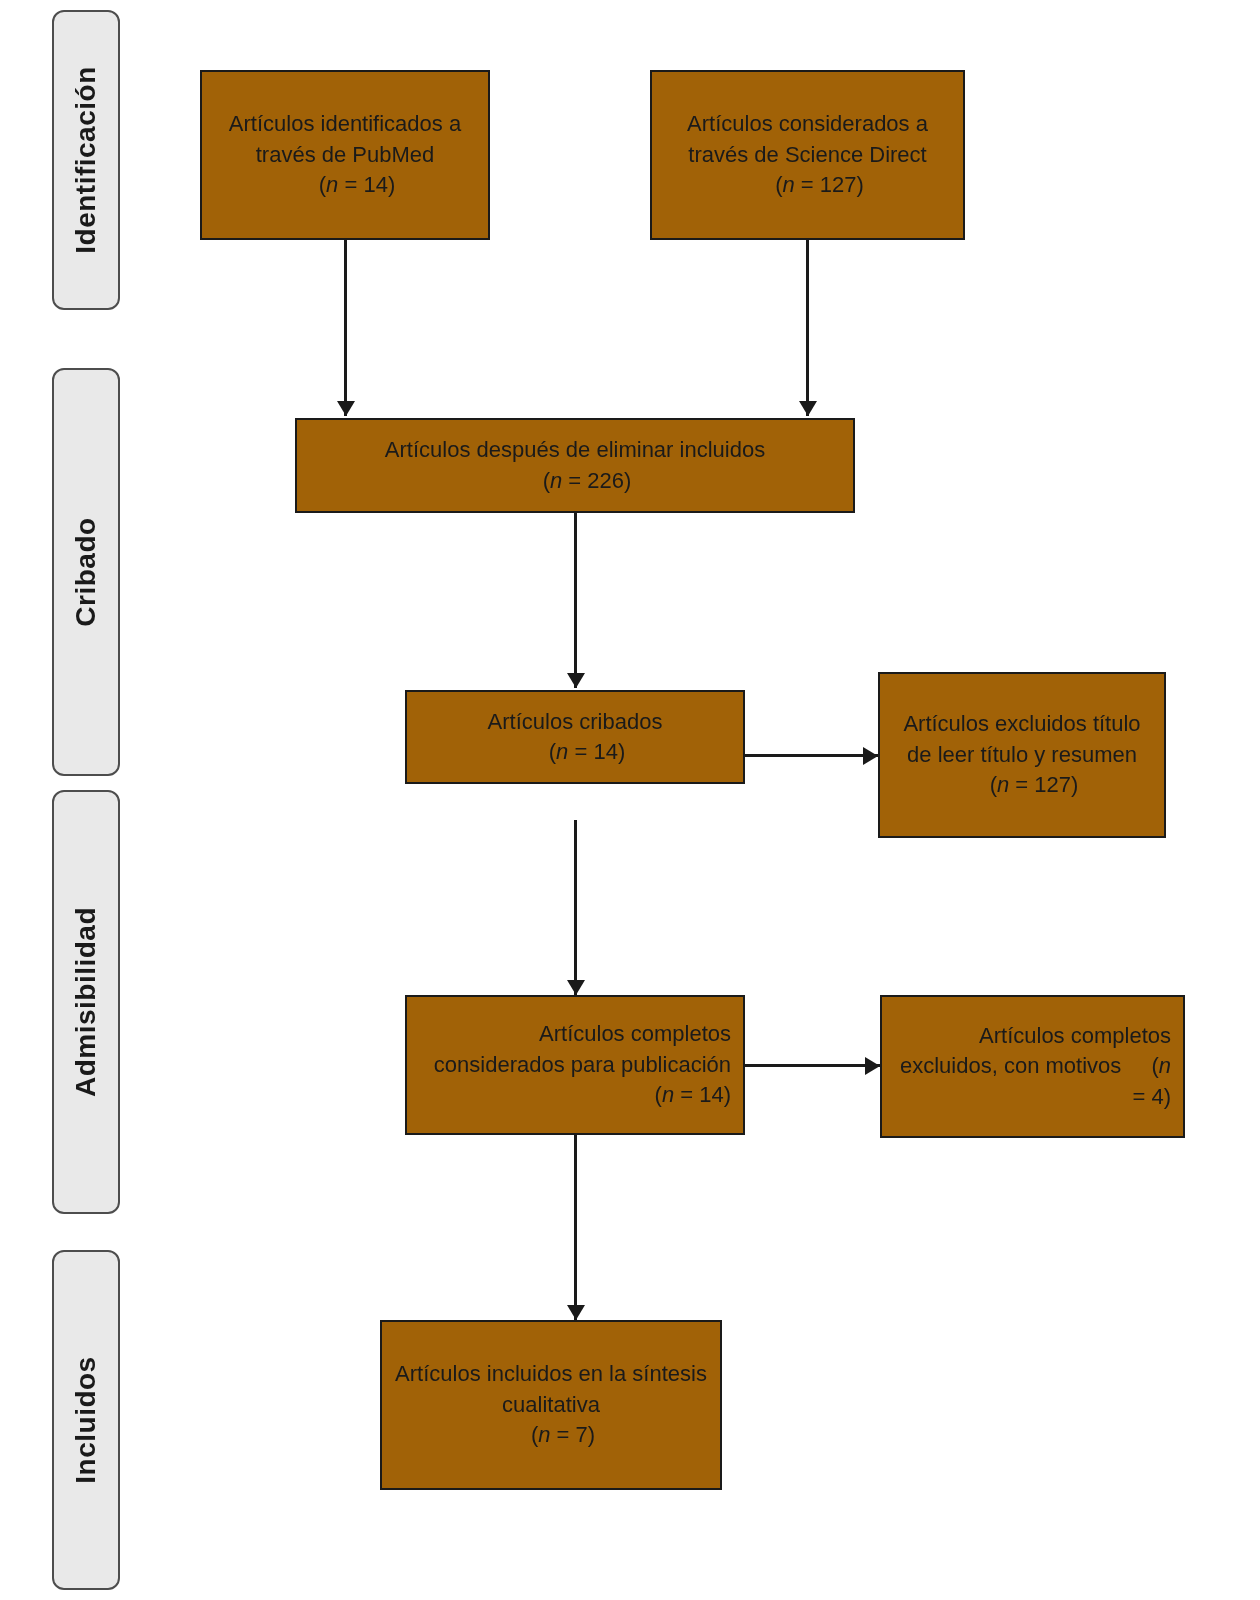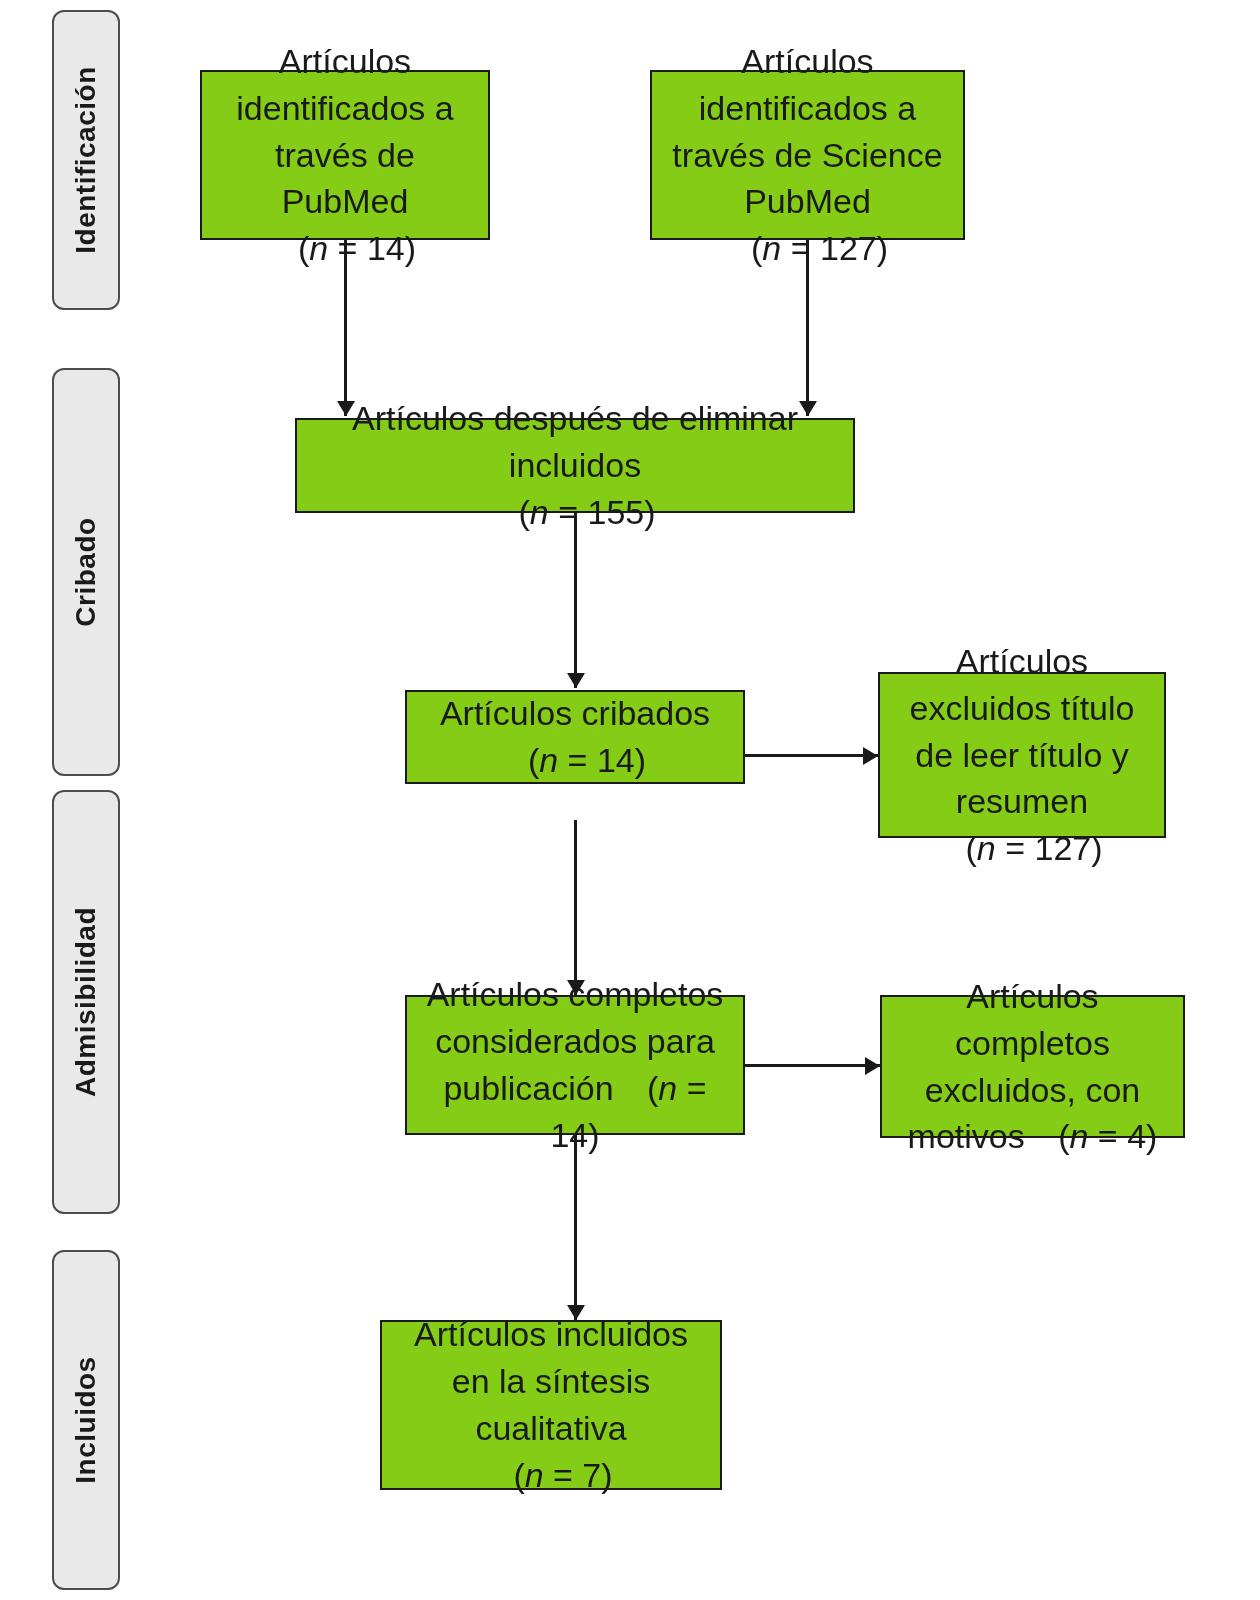--- a/index.html
+++ b/index.html
@@ -33,38 +33,38 @@
     transform: rotate(-90deg);
     white-space: nowrap;
     font-size: 28px;
     font-weight: bold;
     letter-spacing: 0.5px;
     color: #1a1a1a;
   }
   
   .box {
     position: absolute;
-    background: #84cc16;
+    background: #a16207;
     border: 2px solid #1a1a1a;
     box-sizing: border-box;
     display: flex;
     flex-direction: column;
     align-items: center;
     justify-content: center;
     text-align: center;
-    font-size: 34px;
+    font-size: 22px;
     line-height: 1.38;
     padding: 8px 12px;
   }
   .box-text { display: block; }
   .box-text.inline-flow { display: inline; }
   .box-count { display: block; white-space: nowrap; margin-left: 24px; }
   .box-count.inline-flow { display: inline; white-space: normal; }
   .var { font-style: italic; }
-  .inline-para { display: block; }
+  .inline-para { display: block; text-align: right; }
   
   .arrow-v {
     position: absolute;
     width: 3px;
     background: #1a1a1a;
   }
   .arrow-v::after {
     content: "";
     position: absolute;
     bottom: 0;
@@ -107,30 +107,30 @@
   <div class="stage" style="top:1250px;height:340px">
     <span class="stage-label">Incluidos</span>
   </div>
 
   <div class="box" style="left:200px;top:70px;width:290px;height:170px">
     <div class="box-text">Artículos identificados a través de PubMed</div>
     <div class="box-count"><span>(</span><span class="var">n</span><span> = 14)</span></div>
   </div>
 
   <div class="box" style="left:650px;top:70px;width:315px;height:170px">
-    <div class="box-text">Artículos identificados a través de Science PubMed</div>
+    <div class="box-text">Artículos considerados a través de Science Direct</div>
     <div class="box-count"><span>(</span><span class="var">n</span><span> = 127)</span></div>
   </div>
 
   <div class="arrow-v" style="left:344px;top:240px;height:176px"></div>
   <div class="arrow-v" style="left:806px;top:240px;height:176px"></div>
 
   <div class="box" style="left:295px;top:418px;width:560px;height:95px">
     <div class="box-text">Artículos después de eliminar incluidos</div>
-    <div class="box-count"><span>(</span><span class="var">n</span><span> = 155)</span></div>
+    <div class="box-count"><span>(</span><span class="var">n</span><span> = 226)</span></div>
   </div>
 
   <div class="arrow-v" style="left:574px;top:513px;height:175px"></div>
 
   <div class="box" style="left:405px;top:690px;width:340px;height:94px">
     <div class="box-text">Artículos cribados</div>
     <div class="box-count"><span>(</span><span class="var">n</span><span> = 14)</span></div>
   </div>
 
   <div class="arrow-h" style="left:745px;top:754px;width:133px"></div>

